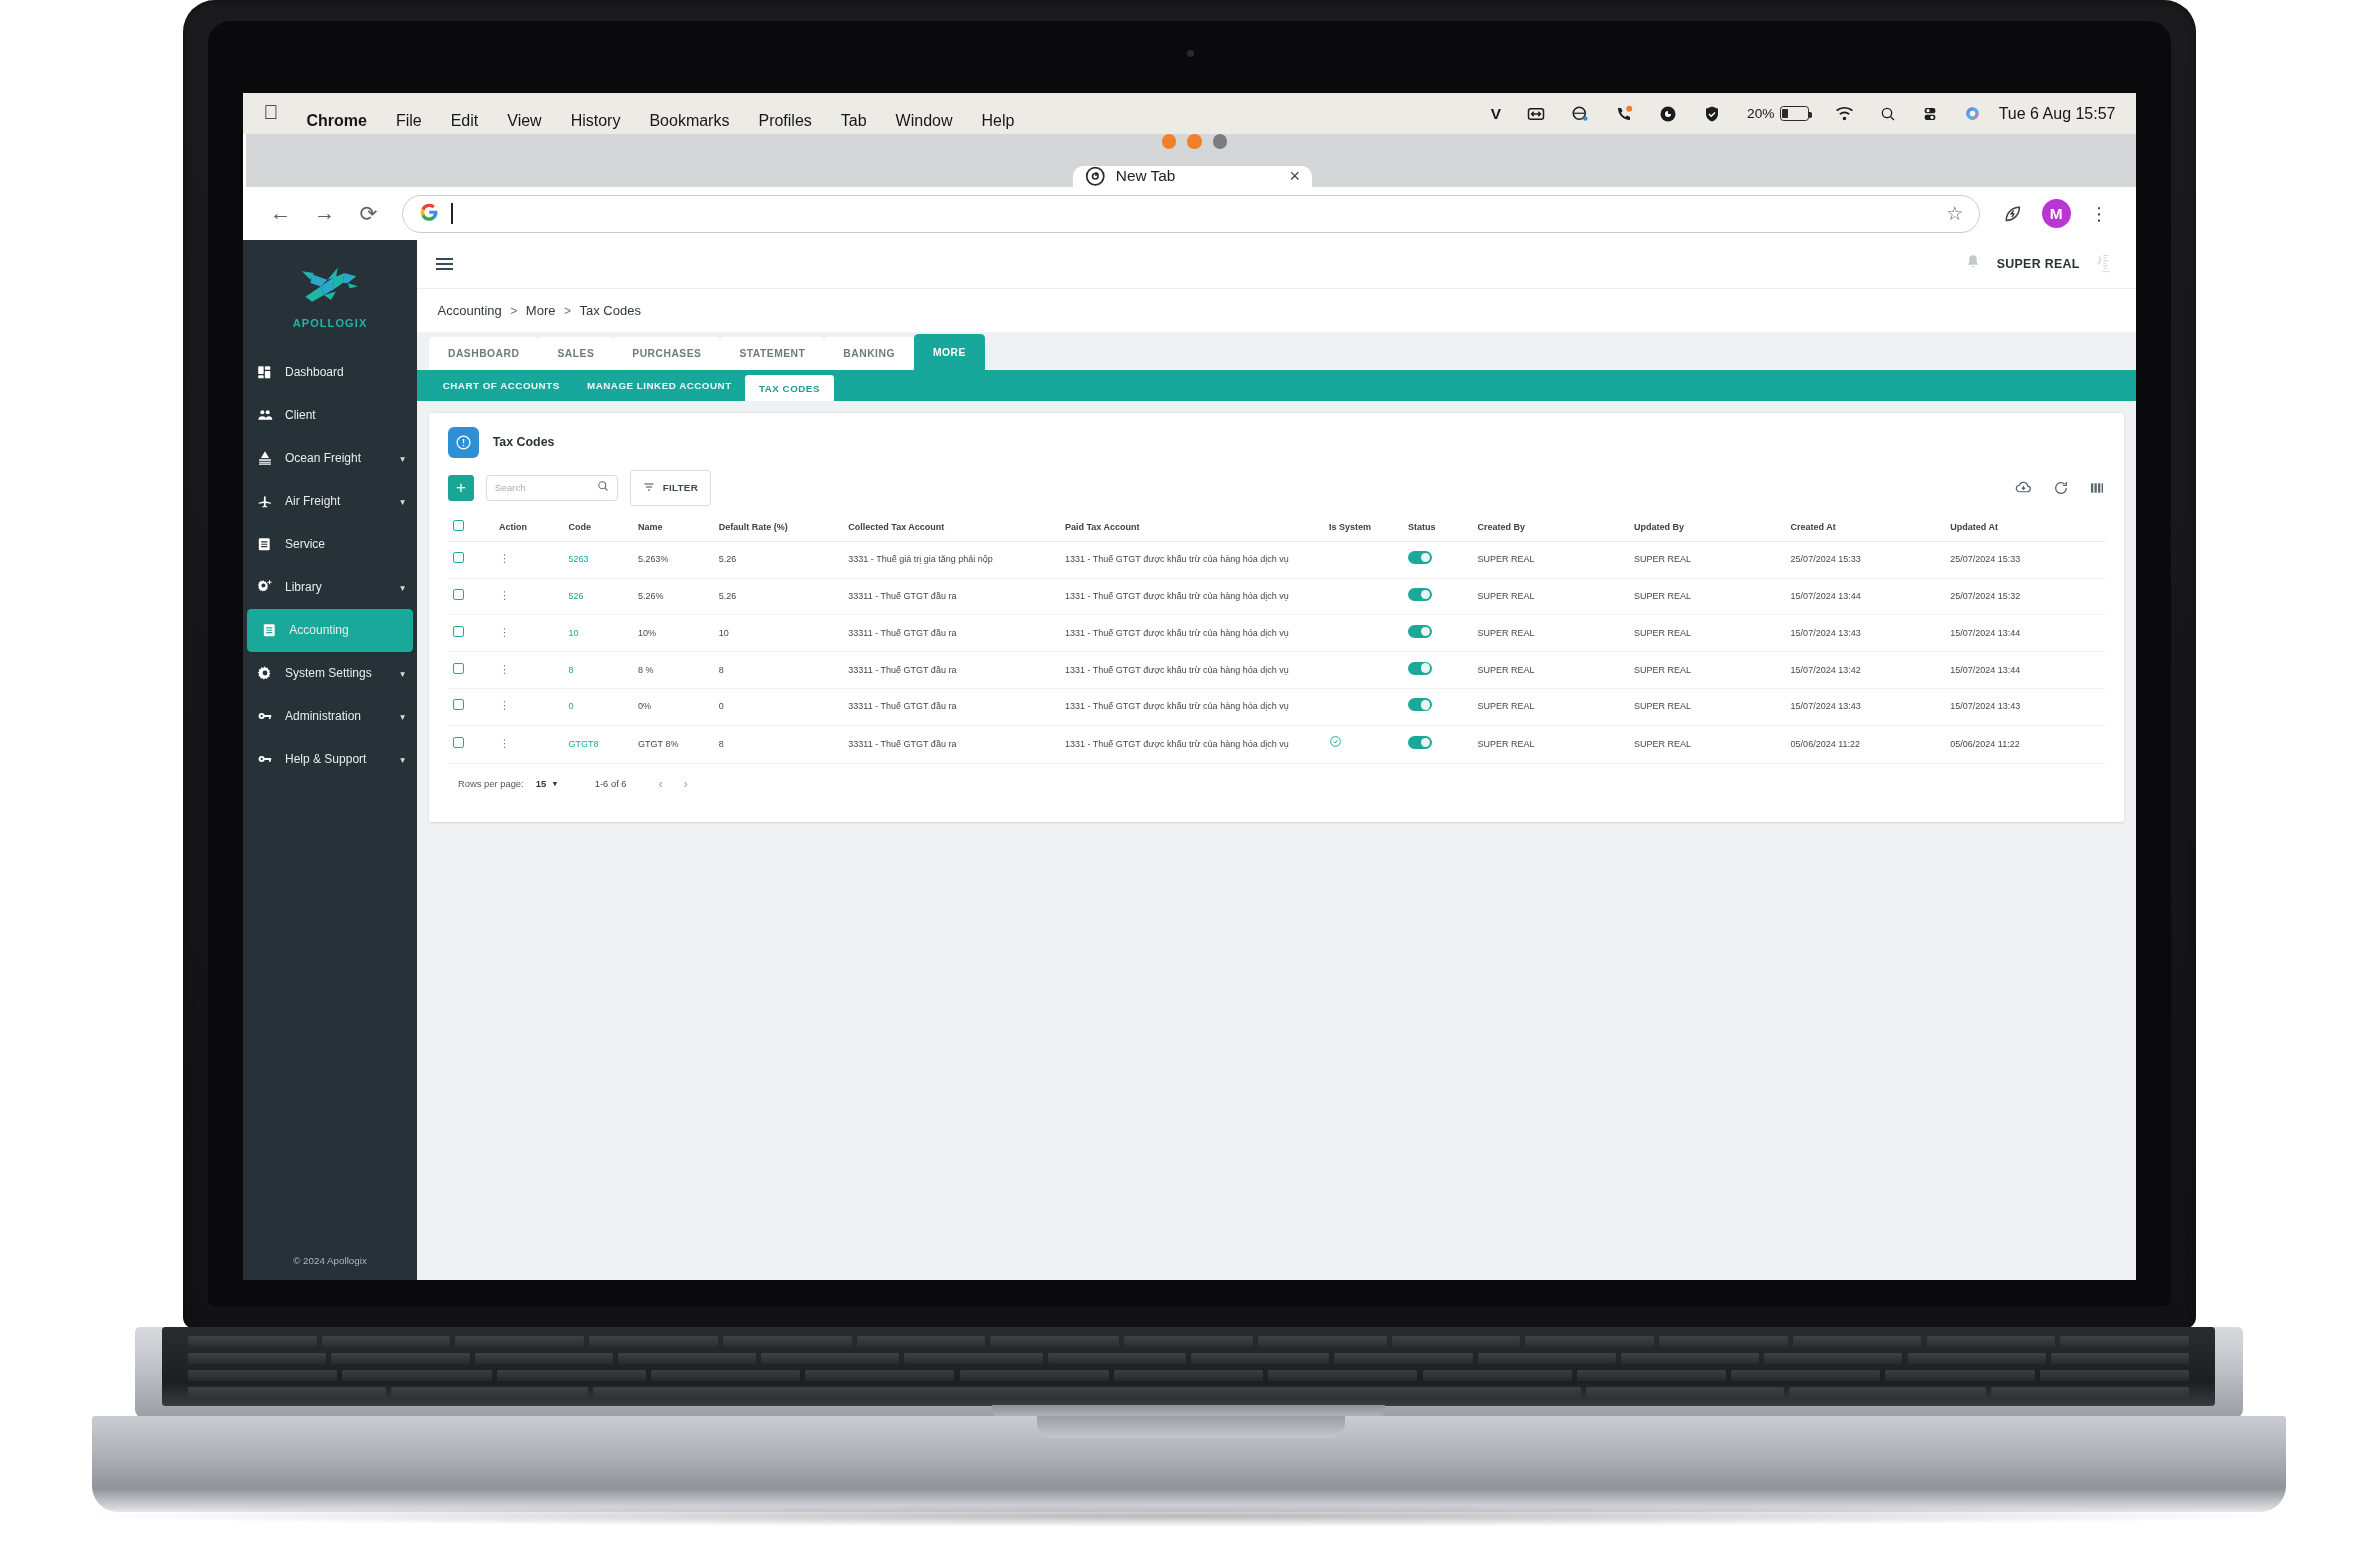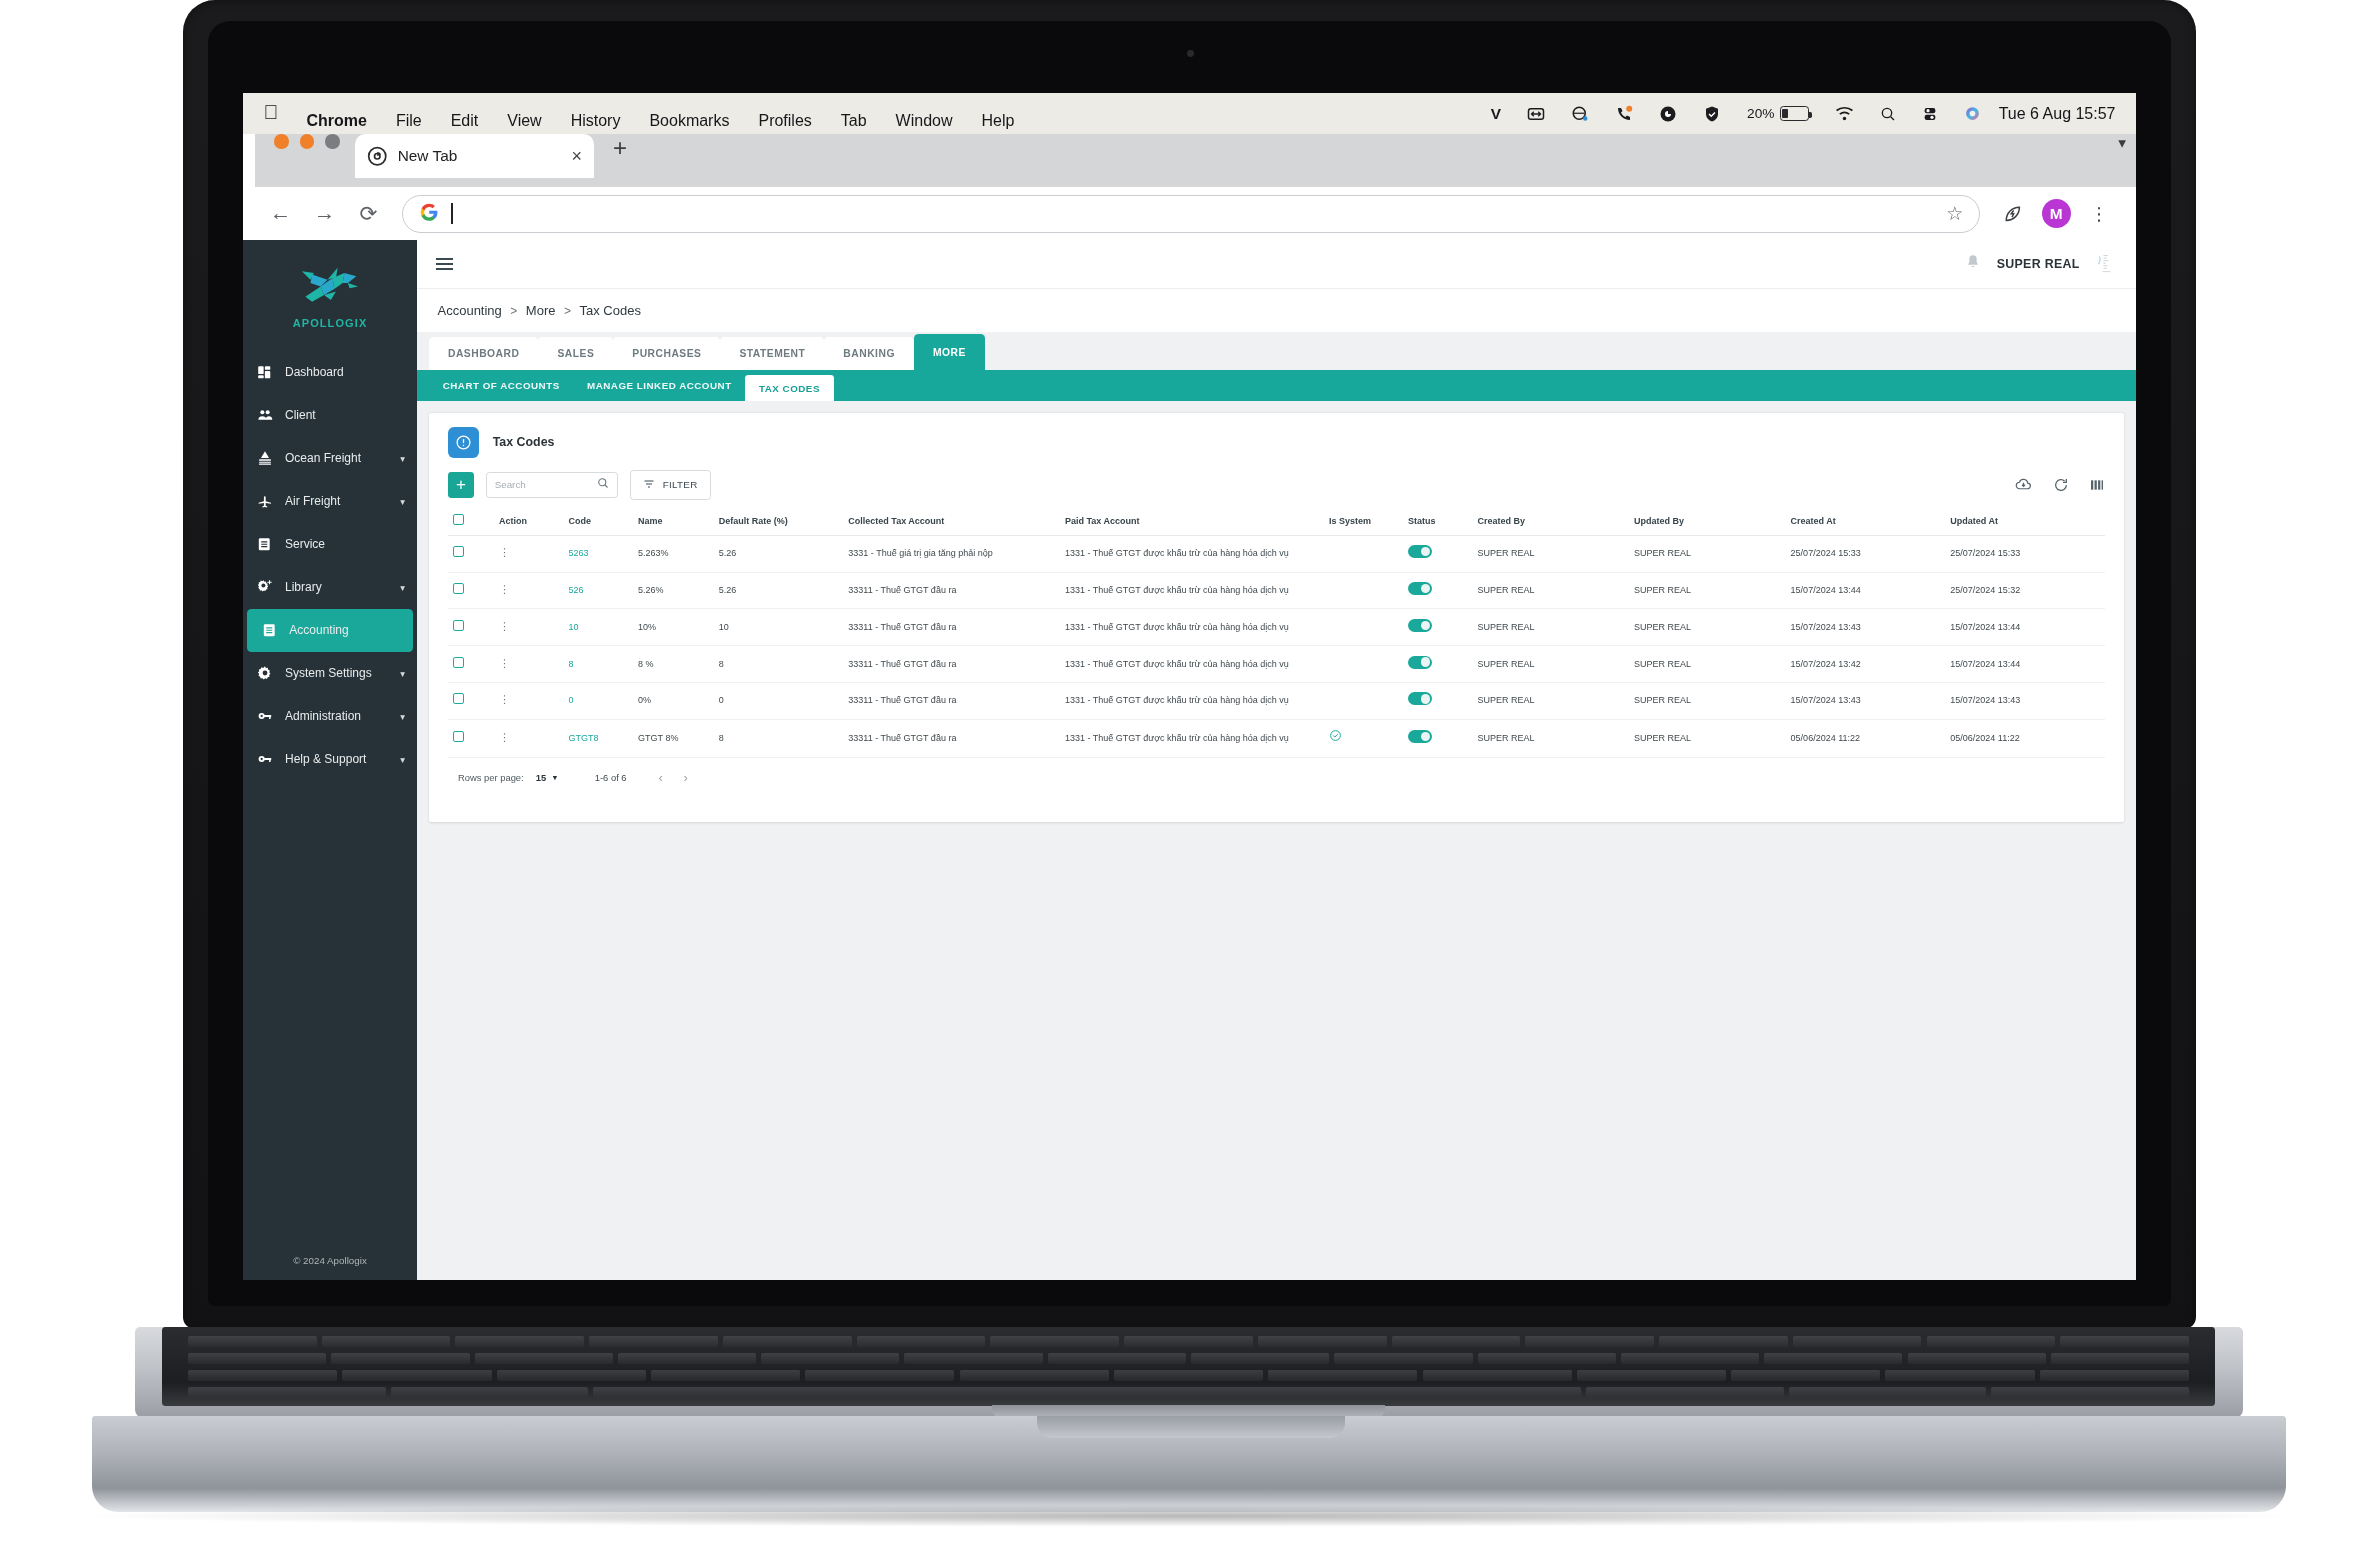--- a/index.html
+++ b/index.html
@@ -72,22 +72,22 @@
   .mb-time { padding-left:5.1px; padding-right:6.8px; font-size:16px; white-space:nowrap;}
 
   
   .batt { display:flex; align-items:center; gap:5.1px; }
   .batt-shell{ width:29px;height:14.5px;border:1.7px solid #2a2a2c;border-radius:3.4px;position:relative;}
   .batt-shell:after{content:"";position:absolute;right:-4.3px;top:4.3px;width:2.6px;height:6px;background:#2a2a2c;border-radius:0 1.7px 1.7px 0;}
   .batt-fill{position:absolute;left:1.7px;top:1.7px;bottom:1.7px;width:20%;background:#2a2a2c;border-radius:0.9px;}
 
   
   .tabstrip {
-    position:absolute; left:12px; top:41px; width:100%; height:53px;
-    background:#d5d6d8; display:flex; align-items:flex-start;
+    position:absolute; left:3px; top:41px; width:100%; height:53px;
+    background:#d5d6d8; display:flex; align-items:center;flex-direction:column;
   }
   .traffic { display:flex; gap:11px; padding:0 15.4px 17px 19px; }
   .dot { width:14.5px; height:14.5px; border-radius:50%; }
   .dot.r{background:#f0802a;} .dot.y{background:#f0802a;} .dot.g{background:#7b7d80;}
   .tab {
     width:239px; height:44px; background:#ffffff; border-radius:10.3px 10.3px 0 0;
     display:flex; align-items:center; gap:10.3px; padding:0 12px; font-size:15.4px; color:#222;
   }
   .tab-fav { width:20.5px;height:20.5px; flex:0 0 20.5px; }
   .tab-title{ flex:1; white-space:nowrap; overflow:hidden; }
@@ -176,22 +176,22 @@
     width:26px;height:26px;border-radius:3.4px;background:#19a697;color:#fff;
     display:flex;align-items:center;justify-content:center;font-size:17px; cursor:pointer;
   }
   .search-box{
     width:132px;height:26px;border:0.9px solid #d7dbde;border-radius:3.4px;
     display:flex;align-items:center;padding:0 7.7px; gap:5.1px;
   }
   .search-box input{ border:0; outline:0; font-size:9.8px; width:100%; color:#5b666c; font-family:inherit;}
   .search-box input::placeholder{ color:#a6aeb3; }
   .filter-btn{
-    height:30px; border:0.9px solid #d7dbde; border-radius:3.4px; display:flex; align-items:center;
-    gap:7.7px; padding:12px 12px; font-size:9.8px; font-weight:normal; color:#3c4a51; letter-spacing:0.3px; cursor:pointer;
+    height:36px; border:0.9px solid #d7dbde; border-radius:3.4px; display:flex; align-items:center;
+    gap:7.7px; padding:12px 12px; font-size:9.8px; font-weight:bold; color:#3c4a51; letter-spacing:0.3px; cursor:pointer;
   }
   .tools-right{ margin-left:auto; display:flex; align-items:center; gap:20.5px; color:#56636a; }
   .tool-ic{ cursor:pointer; display:flex; align-items:center; }
 
   
   table{ width:100%; border-collapse:collapse; table-layout:fixed; }
   thead th{
     font-size:9px; font-weight:bold; color:#37444b; text-align:left;
     padding:6px 5.1px 7.7px 5.1px; border-bottom:0.9px solid #e6eaec; white-space:nowrap;
   }

